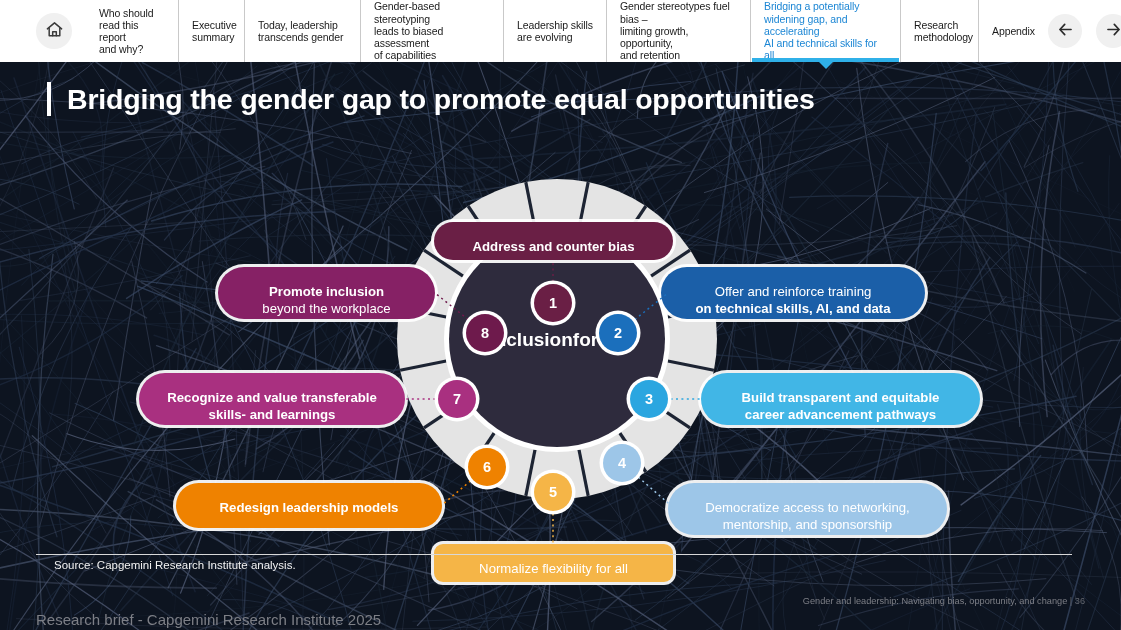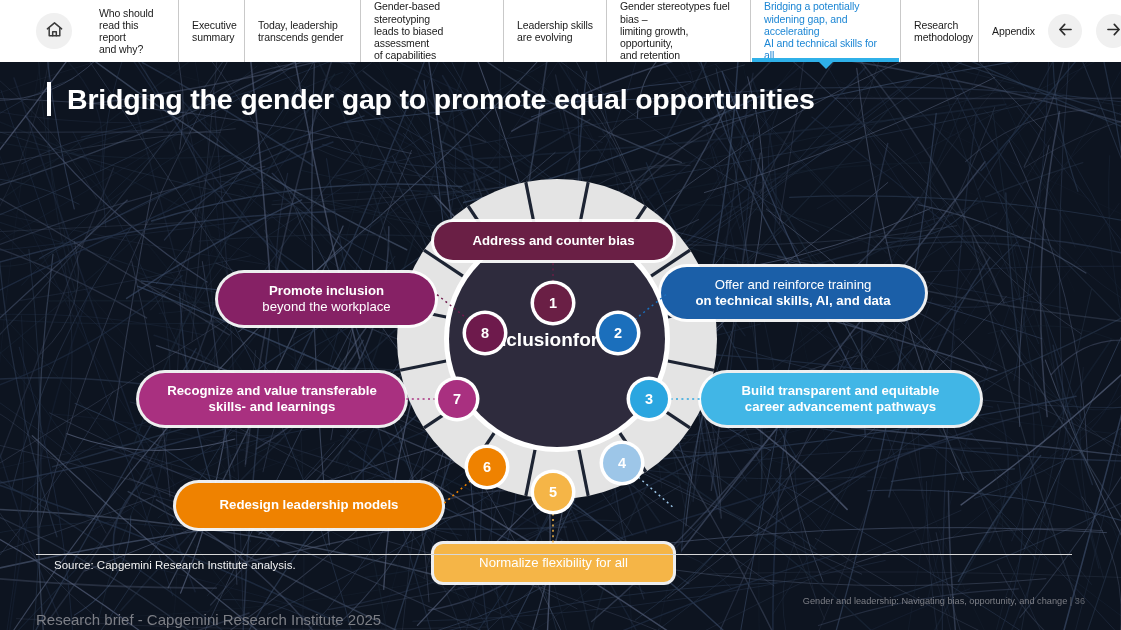--- a/index.html
+++ b/index.html
@@ -63,21 +63,21 @@
   #title-text {
     font-size: 28.5px; font-weight: bold; color: #ffffff; letter-spacing: -0.2px;
   }
 
   
   #diagram { position: absolute; left: 0; top: 0; width: 1121px; height: 500px; }
   #wheel { position: absolute; left: 397px; top: 117px; width: 320px; height: 320px; }
 
   .pill {
     position: absolute; border-radius: 999px;
-    display: flex; flex-direction: column; align-items: center; justify-content: center;
+    display: flex; flex-direction: column; align-items: center; justify-content: flex-start;
     text-align: center; color: #ffffff; cursor: pointer;
     box-shadow: 0 0 0 3px rgba(255,255,255,0.93);
     padding: 17px 22px;
   }
   .pill .l1 { font-size: 13.2px; line-height: 16.5px; white-space: nowrap; }
   .pill .l2 { font-size: 13.2px; line-height: 16.5px; white-space: nowrap; }
   .b { font-weight: bold; }
 
   .badge {
     position: absolute; width: 38px; height: 38px; border-radius: 50%;
@@ -879,35 +879,39 @@
       <div class="pill" style="left:661px;top:205px;width:264px;height:52px;background:#1b5fa8;">
         <span class="l1">Offer and reinforce training</span>
         <span class="l2 b">on technical skills, AI, and data</span>
       </div>
 
       <div class="pill" style="left:701px;top:311px;width:279px;height:52px;background:#41b6e6;">
         <span class="l1 b">Build transparent and equitable</span>
         <span class="l2 b">career advancement pathways</span>
       </div>
 
+      <div class="pill" style="left:668px;top:421px;width:279px;height:52px;background:#9dc6e8;">
+        <span class="l1">Democratize access to networking,</span>
+        <span class="l2">mentorship, and sponsorship</span>
+      </div>
 
       <div class="pill" style="left:434px;top:482px;width:239px;height:38px;background:#f5b547;border-radius:9px;">
         <span class="l1">Normalize flexibility for all</span>
       </div>
 
       <div class="pill" style="left:176px;top:421px;width:266px;height:45px;background:#ef8200;">
         <span class="l1 b">Redesign leadership models</span>
       </div>
 
       <div class="pill" style="left:139px;top:311px;width:266px;height:52px;background:#a93080;">
         <span class="l1 b">Recognize and value transferable</span>
         <span class="l2 b">skills- and learnings</span>
       </div>
 
-      <div class="pill" style="left:218px;top:205px;width:217px;height:52px;background:#862165;margin-top:6px;">
+      <div class="pill" style="left:218px;top:205px;width:217px;height:52px;background:#862165;">
         <span class="l1 b">Promote inclusion</span>
         <span class="l2">beyond the workplace</span>
       </div>
 
       <div class="badge" style="left:534px;top:222px;background:#6a1f45;">
         <span>1</span>
         </div>
 
       <div class="badge" style="left:599px;top:252px;background:#1b6fbc;">
         <span>2</span>

